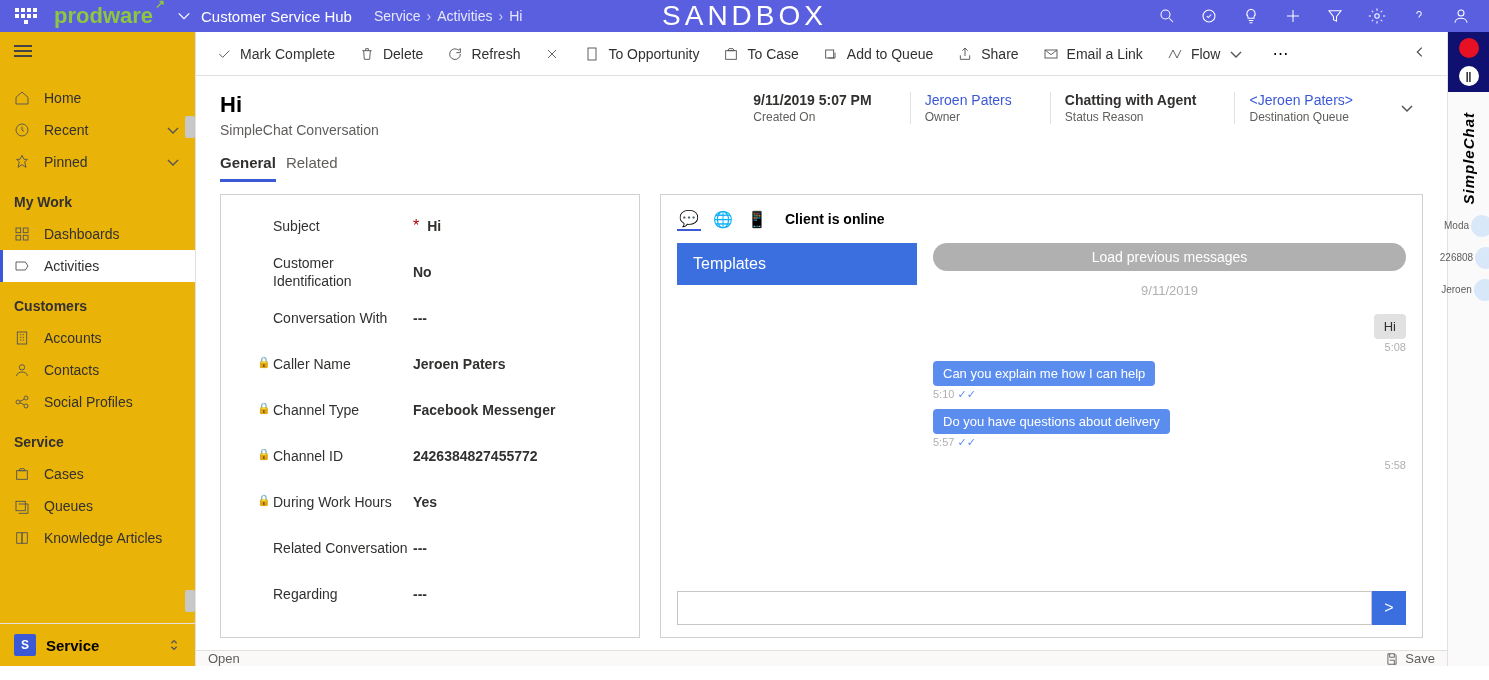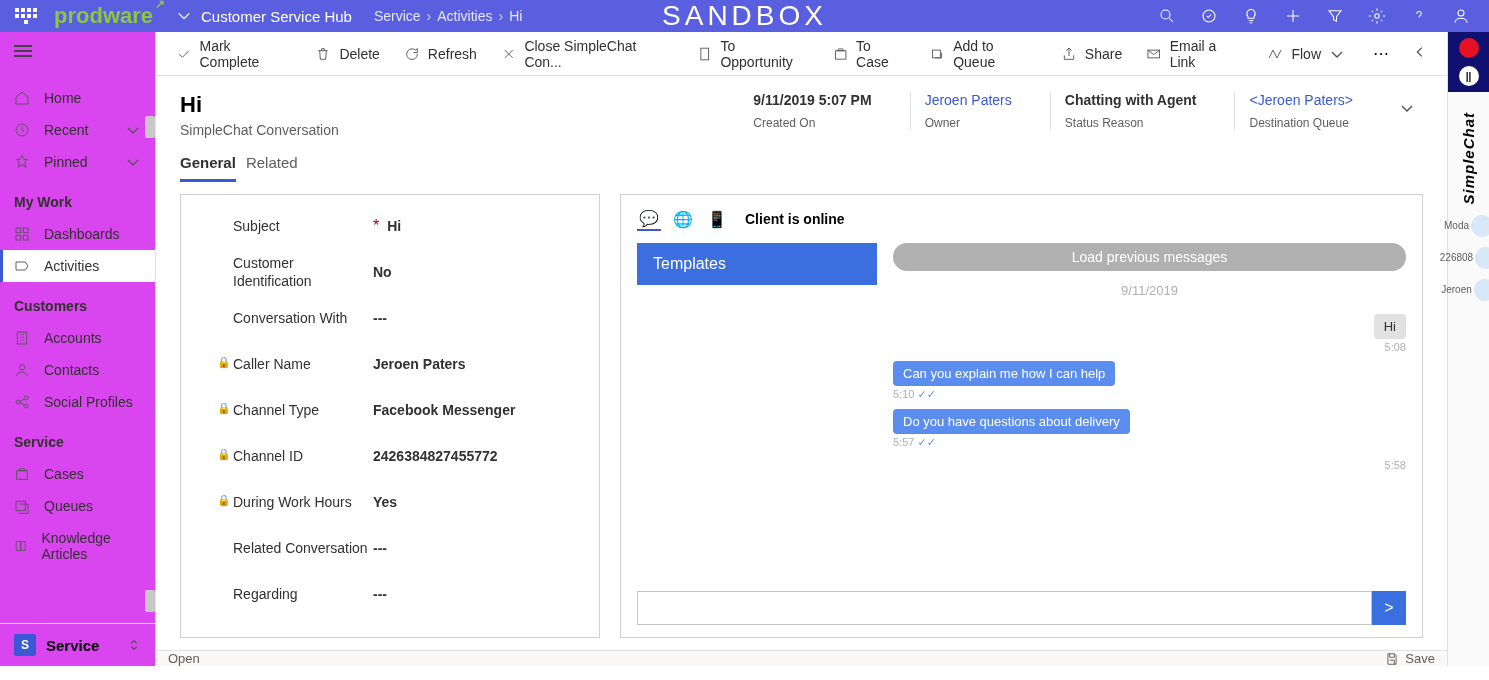--- a/index.html
+++ b/index.html
@@ -16,21 +16,21 @@
   .hub-sel svg { width: 14px; height: 14px; fill: #fff; }
   .breadcrumb { display:flex; align-items:center; gap:6px; margin-left: 22px; font-size: 14px; color: rgba(255,255,255,0.85);}
   .breadcrumb .sep { color: rgba(255,255,255,0.7);}
   .sandbox { position:absolute; left:50%; transform:translateX(-50%); font-size: 28px; letter-spacing: 4px; font-weight: 400; }
   .topicons { margin-left:auto; display:flex; gap: 2px;}
   .topicons .ti { width: 40px; height: 46px; display:flex; align-items:center; justify-content:center; cursor:pointer;}
   .topicons .ti svg { width:18px; height:18px; stroke:#fff; fill:none; stroke-width:1.4;}
   
   
   .shell { display:flex; height: calc(100% - 46px); }
-  .sidebar { width: 156px; background: #d946ef; border-right:1px solid #e1e1e1; display:flex; flex-direction:column; position:relative;}
+  .sidebar { width: 196px; background: #eab308; border-right:1px solid #e1e1e1; display:flex; flex-direction:column; position:relative;}
   .side-scroll { flex:1; overflow:hidden; padding: 6px 0; }
   .hamb { padding: 10px 14px 16px 14px; cursor:pointer; }
   .hamb div { width:18px; height:2px; background:#444; margin:3px 0;}
   .navitem { display:flex; align-items:center; gap:14px; padding: 8px 14px; font-size:14px; color:#323130; cursor:pointer; position:relative;}
   .navitem.active { background:#fff; }
   .navitem.active::before { content:''; position:absolute; left:0; top:0; bottom:0; width:3px; background:#3B58D6;}
   .navitem .chev { margin-left:auto; }
   .navitem svg { width:16px; height:16px; stroke:#555; fill:none; stroke-width:1.4;}
   .navhead { padding: 16px 14px 8px 14px; font-size:14px; font-weight:600; color:#323130;}
   .area { padding:10px 14px; display:flex; align-items:center; gap:10px; font-size:15px; font-weight:600; border-top:1px solid #e1e1e1; cursor:pointer;}
@@ -48,21 +48,21 @@
   .cmdbar .collapse { margin-left:auto; padding:6px 10px; cursor:pointer;}
   
   .header { padding: 16px 24px 0 24px; display:flex; align-items:flex-start;}
   .header .title { font-size:22px; font-weight:600;}
   .header .sub { font-size:14px; color:#605e5c; margin-top:4px;}
   .header-right { margin-left:auto; display:flex; gap:24px; align-items:flex-start;}
   .hdr-field { padding: 0 14px; border-left:1px solid #e1e1e1;}
   .hdr-field:first-child { border-left:none;}
   .hdr-field .v { font-size:14px; color:#323130; font-weight:600;}
   .hdr-field .v.link { color:#3B58D6; font-weight:400;}
-  .hdr-field .l { font-size:12px; color:#605e5c; margin-top:8px;}
+  .hdr-field .l { font-size:12px; color:#605e5c; margin-top:2px;}
   .hdr-chev { padding:8px; cursor:pointer;}
   
   .tabs { padding: 16px 24px 0 24px; display:flex; gap:10px; border-bottom:0;}
   .tab { font-size:15px; color:#605e5c; padding-bottom:8px; cursor:pointer;}
   .tab.active { font-weight:600; color:#323130; border-bottom:3px solid #3B58D6;}
   
   .content { flex:1; padding: 12px 24px; display:flex; gap:20px; overflow:hidden;}
   .panel { border:1px solid #d2d0ce; background:#fff; }
   .form-panel { width:420px; padding: 8px 0;}
   .frow { display:flex; align-items:center; min-height:46px; padding: 0 22px;}
@@ -311,21 +311,20 @@
       <div class="cmdbtn">
           <svg viewBox="0 0 24 24">
             <path d="M20 12a8 8 0 1 1-3-6l3-2v6h-6"></path>
           </svg>
           <span>Refresh</span>
         </div>
       <div class="cmdbtn">
           <svg viewBox="0 0 24 24">
             <path d="M6 6l12 12M6 18L18 6"></path>
           </svg>
-          <span>Close SimpleChat Con...</span>
         </div>
       <div class="cmdbtn">
           <svg viewBox="0 0 24 24">
             <rect x="6" y="3" width="12" height="18"></rect>
           </svg>
           <span>To Opportunity</span>
         </div>
       <div class="cmdbtn">
           <svg viewBox="0 0 24 24">
             <path d="M9 4h6l2 3H7z"></path>

